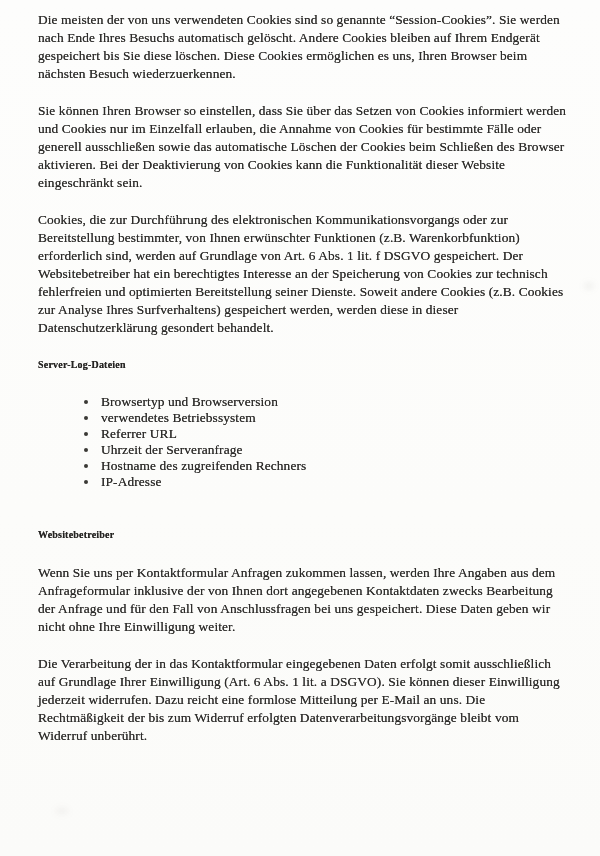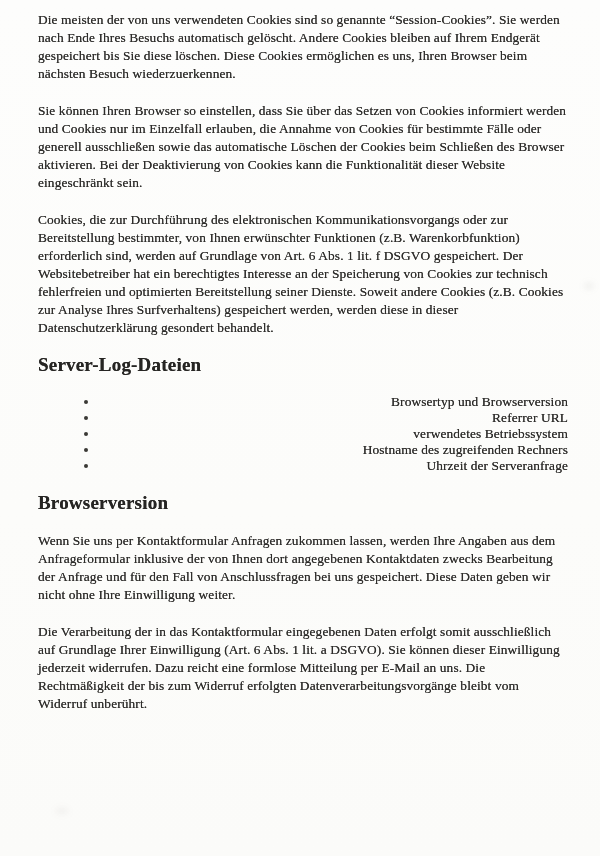--- a/index.html
+++ b/index.html
@@ -29,34 +29,33 @@
   }
   .doc-text {
     font-size: 13.4px;
     line-height: 18px;
     letter-spacing: 0.1px;
   }
   p.para {
     margin: 0 0 19px 0;
   }
   h2.sec-heading {
-    font-size: 19px;
+    font-size: 10px;
     font-weight: bold;
     margin: 0 0 20px 0;
     letter-spacing: 0.2px;
     color: #262523;
   }
   .heading-gap {
     margin-top: 3px;
   }
   ul.log-list {
     list-style: none;
-    margin: 0 0 20px 0;
+    margin: 0 0 36px 0;
     padding: 0 0 0 46px;
-    text-align: right;
   }
   ul.log-list li {
     position: relative;
     line-height: 16px;
     padding-left: 17px;
   }
   ul.log-list li .bullet-dot {
     position: absolute;
     left: 0;
     top: 6px;
@@ -100,39 +99,43 @@
   <h2 class="sec-heading heading-gap">Server-Log-Dateien</h2>
 
 
   <ul class="log-list">
     <li>
       <span class="bullet-dot"></span>
       <span>Browsertyp und Browserversion</span>
     </li>
     <li>
       <span class="bullet-dot"></span>
+      <span>verwendetes Betriebssystem</span>
+    </li>
+    <li>
+      <span class="bullet-dot"></span>
       <span>Referrer URL</span>
     </li>
     <li>
       <span class="bullet-dot"></span>
-      <span>verwendetes Betriebssystem</span>
+      <span>Uhrzeit der Serveranfrage</span>
     </li>
     <li>
       <span class="bullet-dot"></span>
       <span>Hostname des zugreifenden Rechners</span>
     </li>
     <li>
       <span class="bullet-dot"></span>
-      <span>Uhrzeit der Serveranfrage</span>
+      <span>IP-Adresse</span>
     </li>
   </ul>
 
 
 
-  <h2 class="sec-heading heading-gap">Browserversion</h2>
+  <h2 class="sec-heading heading-gap">Websitebetreiber</h2>
 
   <p class="para">Wenn Sie uns per Kontaktformular Anfragen zukommen lassen, werden Ihre Angaben aus dem Anfrageformular inklusive der von Ihnen dort angegebenen Kontaktdaten zwecks Bearbeitung der Anfrage und für den Fall von Anschlussfragen bei uns gespeichert. Diese Daten geben wir nicht ohne Ihre Einwilligung weiter.</p>
 
   <p class="para">Die Verarbeitung der in das Kontaktformular eingegebenen Daten erfolgt somit ausschließlich auf Grundlage Ihrer Einwilligung (Art. 6 Abs. 1 lit. a DSGVO). Sie können dieser Einwilligung jederzeit widerrufen. Dazu reicht eine formlose Mitteilung per E-Mail an uns. Die Rechtmäßigkeit der bis zum Widerruf erfolgten Datenverarbeitungsvorgänge bleibt vom Widerruf unberührt.</p>
 
   <div class="smudge smudge-right"></div>
   <div class="smudge smudge-bottom"></div>
 </div>
 
 </body></html>

